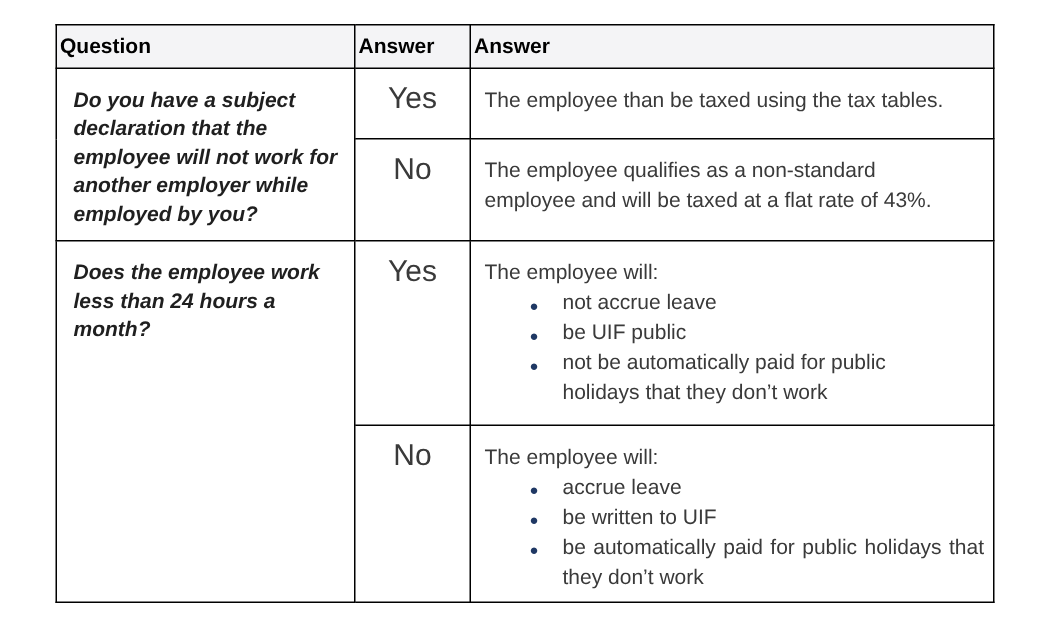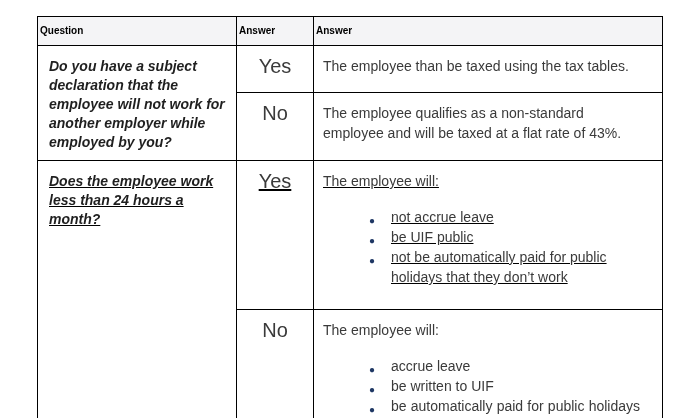--- a/index.html
+++ b/index.html
@@ -22,30 +22,30 @@
   table.decision {
     border-collapse: collapse;
     table-layout: fixed;
     margin: 16px 0 0 37px;
     width: 625px;
   }
   th, td { border: 1px solid var(--border-color); }
   th {
     background: var(--header-bg);
     color: var(--header-text-color);
-    font-size: 10px;
+    font-size: 14px;
     font-weight: bold;
     text-align: left;
     vertical-align: middle;
     padding: 2px 2px 4px 2px;
   }
   tr.row-header   { height: 29px; }
   tr.row-q1-yes   { height: 47px; }
   tr.row-q1-no    { height: 68px; }
-  tr.row-q2-yes   { height: 123px; text-decoration: underline; }
+  tr.row-q2-yes   { height: 123px; }
   tr.row-q2-no    { height: 118px; }
   td { vertical-align: top; }
   td.q {
     color: var(--question-text-color);
     font-weight: bold;
     font-style: italic;
     font-size: 14px;
     line-height: 19px;
     padding: 11px 6px 8px 11px;
     white-space: pre-line;
@@ -59,21 +59,21 @@
     margin-left: 35px;
   }
   td.i {
     color: var(--text-color);
     font-size: 14px;
     line-height: 20px;
     padding: 10px 6px 6px 9px;
   }
   td.i .impact-text { white-space: pre-line; }
   ul.bullets {
-    margin: 16px;
+    margin: 0;
     padding: 0 0 0 52px;
     list-style: none;
   }
   ul.bullets li {
     position: relative;
     white-space: pre-line;
     line-height: 20px;
   }
   ul.bullets li::before {
     content: "\25CF";

